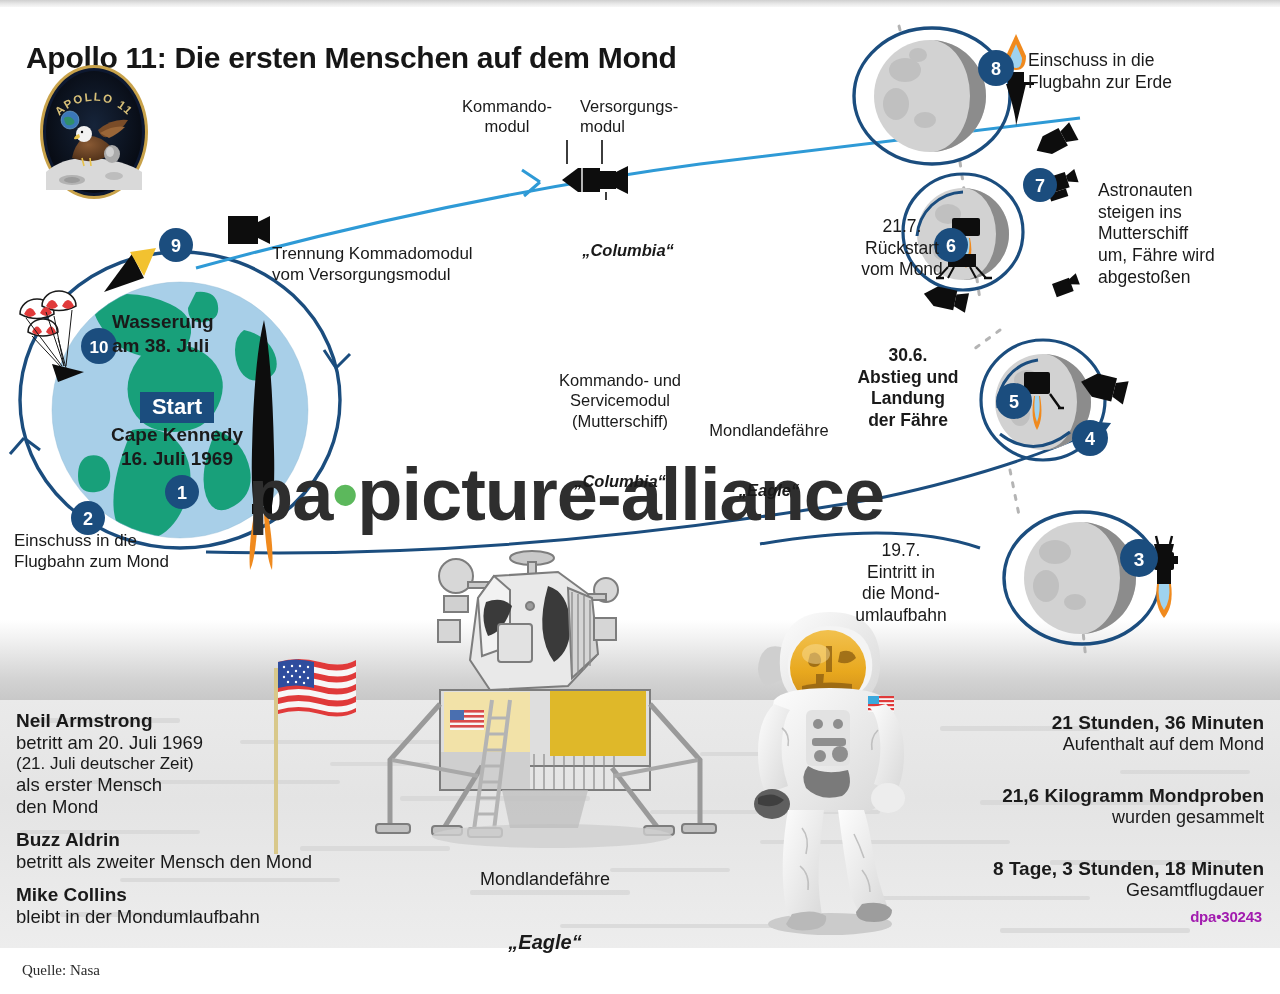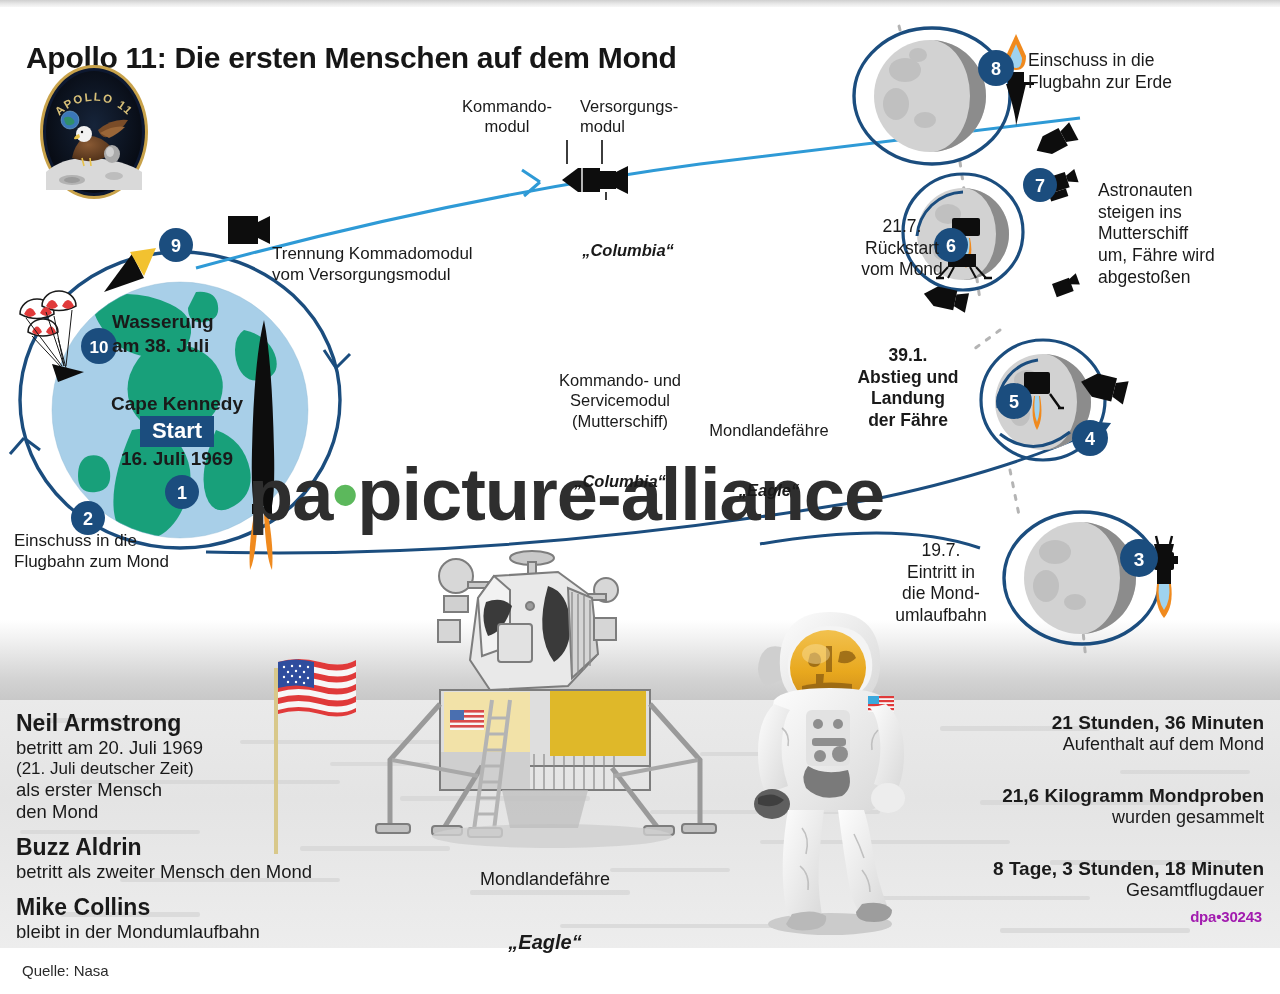--- a/index.html
+++ b/index.html
@@ -54,34 +54,34 @@
 
   #labEinschussMond{left:14px;top:530px;width:260px;font-size:17px;}
 
   #labMutterschiff{left:520px;top:370px;width:200px;font-size:16.5px;text-align:center;}
   #labEagleTop{left:694px;top:420px;width:150px;font-size:16.5px;text-align:center;}
 
   #labEinschussErde{left:1028px;top:50px;width:230px;font-size:17.5px;}
   #labAstronauten{left:1098px;top:180px;width:180px;font-size:17.5px;}
   #labRueckstart{left:842px;top:216px;width:120px;font-size:17.5px;text-align:center;}
   #labAbstieg{left:828px;top:345px;width:160px;font-size:17.5px;text-align:center;font-weight:bold;}
-  #labEintritt{left:876px;top:540px;width:130px;font-size:17.5px;text-align:center;}
+  #labEintritt{left:836px;top:540px;width:130px;font-size:17.5px;text-align:center;}
 
   #labEagleBottom{left:430px;top:868px;width:230px;font-size:18px;text-align:center;}
 
   #crewBlock{left:16px;top:710px;width:400px;font-size:18.5px;}
-  #crewBlock .nm{font-weight:bold;font-size:23px;}
+  #crewBlock .nm{font-weight:bold;font-size:19px;}
   #crewBlock .sm{font-size:17px;}
   #crewBlock .grp{margin-bottom:11px;}
 
   #factsBlock{left:880px;top:712px;width:384px;font-size:18px;text-align:right;}
   #factsBlock .hl{font-weight:bold;font-size:19px;}
   #factsBlock .grp{margin-bottom:30px;}
 
-  #source{left:22px;top:962px;font-size:15px;color:#2a2a2a;}
+  #source{left:22px;top:962px;font-size:15px;color:#2a2a2a;font-family:Liberation Serif, serif;}
   #credit{right:18px;top:908px;font-size:15px;font-weight:bold;color:#a21caf;
     letter-spacing:-.2px;}
 
   
   #wm{left:248px;top:452px;width:790px;height:72px;
     font-size:74px;font-weight:bold;color:#2e2e2e;letter-spacing:-1px;
     white-space:nowrap;}
   #wm .dot{color:#5cb85c;}
   svg{display:block;overflow:visible;}
 </style>
@@ -633,22 +633,22 @@
     <div style="white-space:pre-line">Trennung Kommadomodul
 vom Versorgungsmodul</div>
   </div>
 
   <div class="txt b" id="labWasserung">
     <div>Wasserung</div>
     <div>am 38. Juli</div>
   </div>
 
   <div class="txt b" id="labStartBlk">
+    <div><span id="startPill">Start</span></div>
     <div>Cape Kennedy</div>
-    <div><span id="startPill">Start</span></div>
     <div>16. Juli 1969</div>
   </div>
 
   <div class="txt" id="labEinschussMond">
     <div style="white-space:pre-line">Einschuss in die
 Flugbahn zum Mond</div>
   </div>
 
   <div class="txt" id="labMutterschiff">
     <div>Kommando- und</div>
@@ -675,21 +675,21 @@
 abgestoßen</div>
   </div>
 
   <div class="txt" id="labRueckstart">
     <div>21.7.</div>
     <div>Rückstart</div>
     <div>vom Mond</div>
   </div>
 
   <div class="txt" id="labAbstieg">
-    <div>39.1.</div>
+    <div>30.6.</div>
     <div>Abstieg und</div>
     <div>Landung</div>
     <div>der Fähre</div>
   </div>
 
   <div class="txt" id="labEintritt">
     <div>19.7.</div>
     <div>Eintritt in</div>
     <div>die Mond-</div>
     <div>umlaufbahn</div>

